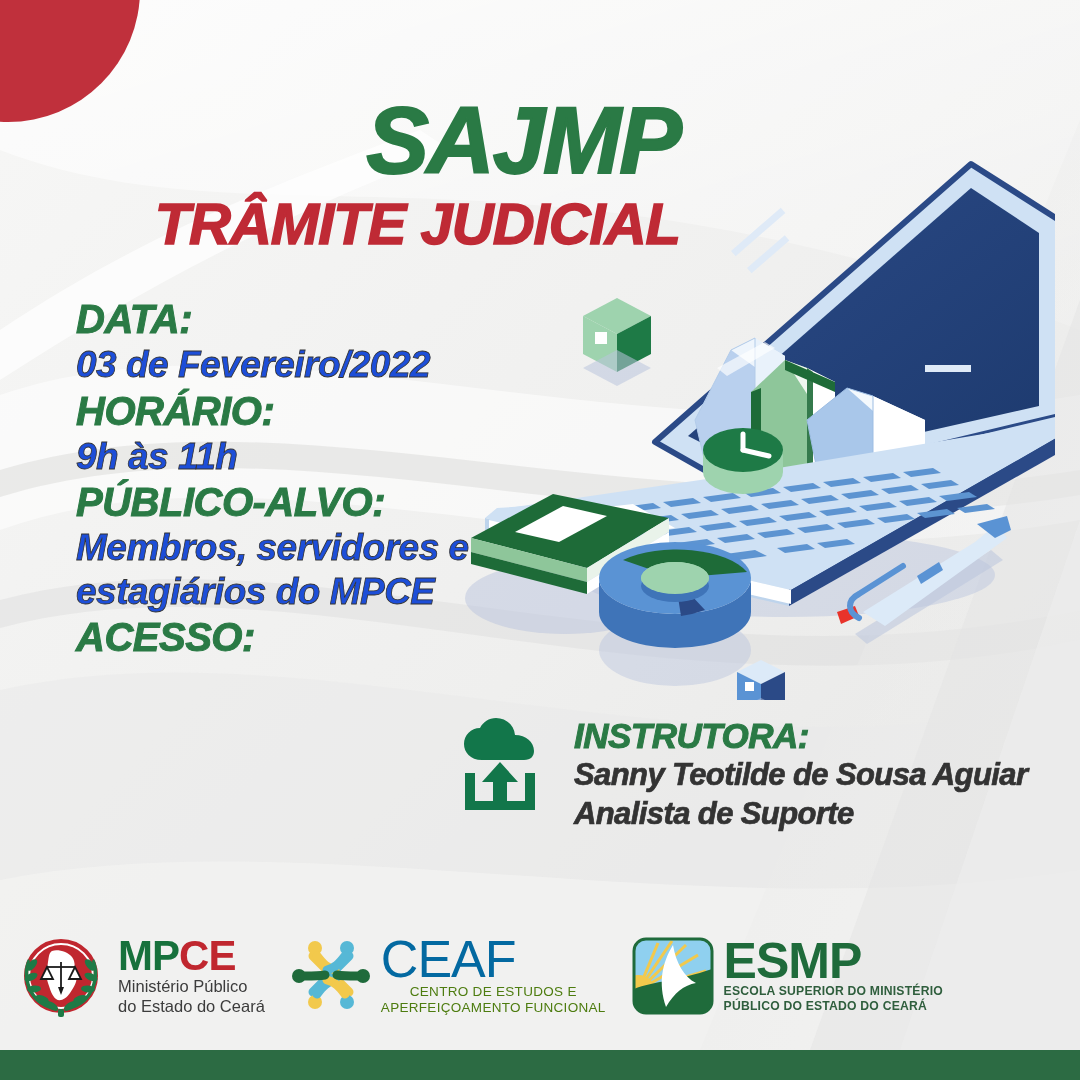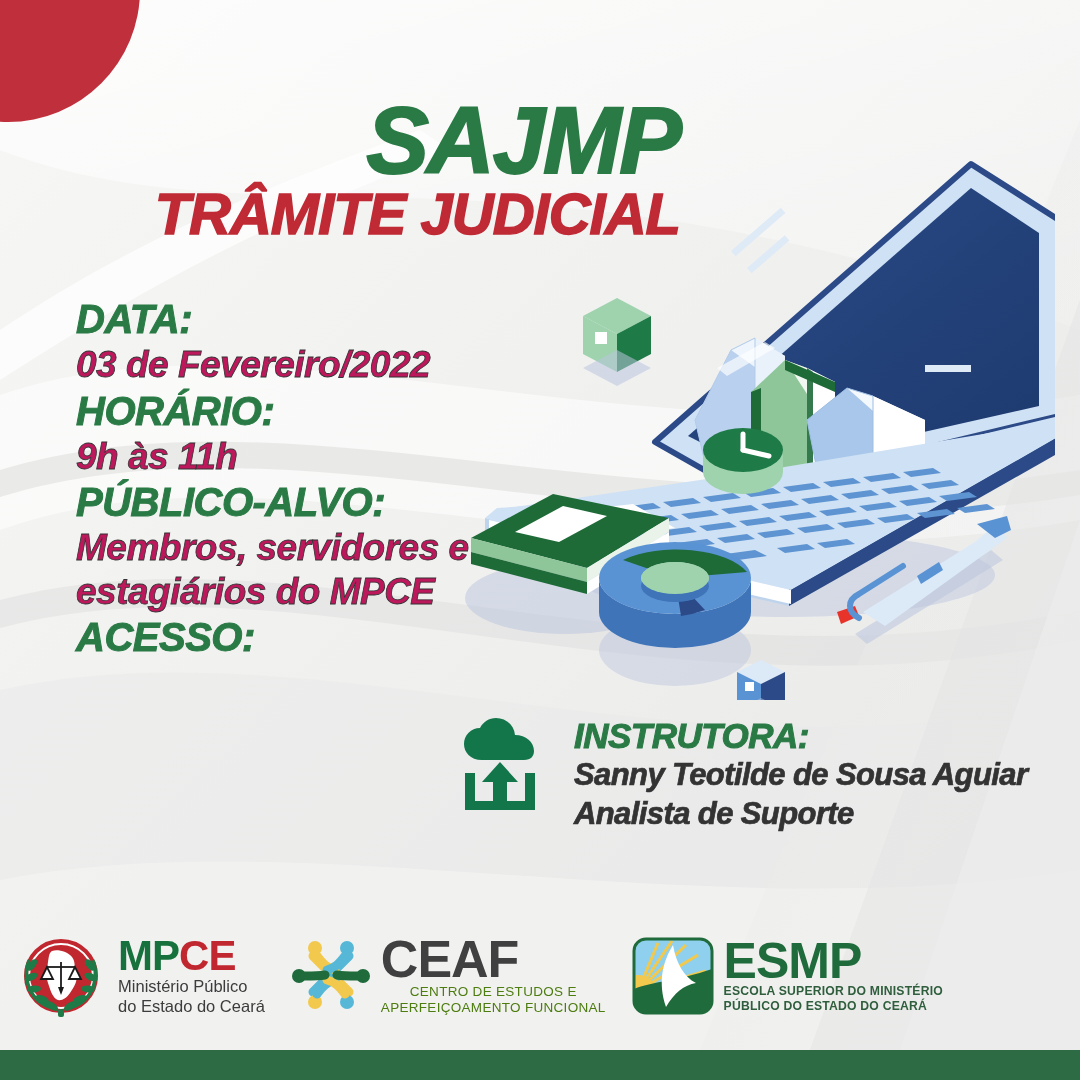--- a/index.html
+++ b/index.html
@@ -20,35 +20,35 @@
     pointer-events:none;
   }
   .title-main{
     font-size:94px;line-height:0.95;font-weight:bold;font-style:italic;
     letter-spacing:-2px;color:#2a7a45;
     font-family:"Liberation Sans", sans-serif;
     -webkit-text-stroke:2px #2a7a45;
   }
   .title-sub{
     font-size:58px;line-height:1;font-weight:bold;font-style:italic;
-    letter-spacing:-1px;color:#bf2a35;
+    letter-spacing:-1px;color:#bf2a35;margin-top:10px;
     -webkit-text-stroke:1.5px #bf2a35;
   }
 
   
   .info{
     position:absolute;left:76px;top:296px;width:470px;
   }
   .info .lbl{
     font-size:40px;font-weight:bold;font-style:italic;color:#2a7a45;
     letter-spacing:-0.5px;line-height:1.18;
     -webkit-text-stroke:1px #2a7a45;
   }
   .info .val{
-    font-size:37px;font-weight:bold;font-style:italic;color:#be185d;
+    font-size:37px;font-weight:bold;font-style:italic;color:#1d4ed8;
     letter-spacing:-0.5px;line-height:1.2;
     -webkit-text-stroke:0.8px #333333;
   }
   .info .val.two-line{line-height:1.18;}
 
   
   .instructor{
     position:absolute;left:462px;top:714px;width:580px;
     display:flex;align-items:flex-start;gap:34px;
   }
@@ -69,21 +69,21 @@
   .logos{
     position:absolute;left:8px;top:918px;width:941px;height:116px;
     display:flex;align-items:center;justify-content:center;gap:26px;
   }
   .logo{display:flex;align-items:center;gap:10px;}
   .logo-mark{flex:0 0 auto;}
   .mpce-word{font-size:42px;font-weight:bold;line-height:0.95;letter-spacing:-1px;}
   .mpce-word .mp{color:#17713c;}
   .mpce-word .ce{color:#c0272f;}
   .mpce-sub{font-size:16.5px;color:#3c3c3c;line-height:1.22;letter-spacing:0px;}
-  .ceaf-word{font-size:52px;font-weight:bold;color:#404040;line-height:0.92;letter-spacing:-1px;}
+  .ceaf-word{font-size:52px;font-weight:normal;color:#0369a1;line-height:0.92;letter-spacing:-1px;}
   .ceaf-sub{font-size:13.5px;color:#4d7c0f;line-height:1.2;letter-spacing:0.3px;text-align:center;font-weight:normal;}
   .esmp-word{font-size:50px;font-weight:bold;color:#1f6b3b;line-height:0.92;letter-spacing:-1px;}
   .esmp-sub{font-size:12.2px;color:#2f5e3d;line-height:1.25;letter-spacing:0.2px;font-weight:bold;}
 
   .bottom-bar{
     position:absolute;left:0;top:1050px;width:1080px;height:30px;background:#2c6b43;
   }
 </style>
 </head>
 <body>

